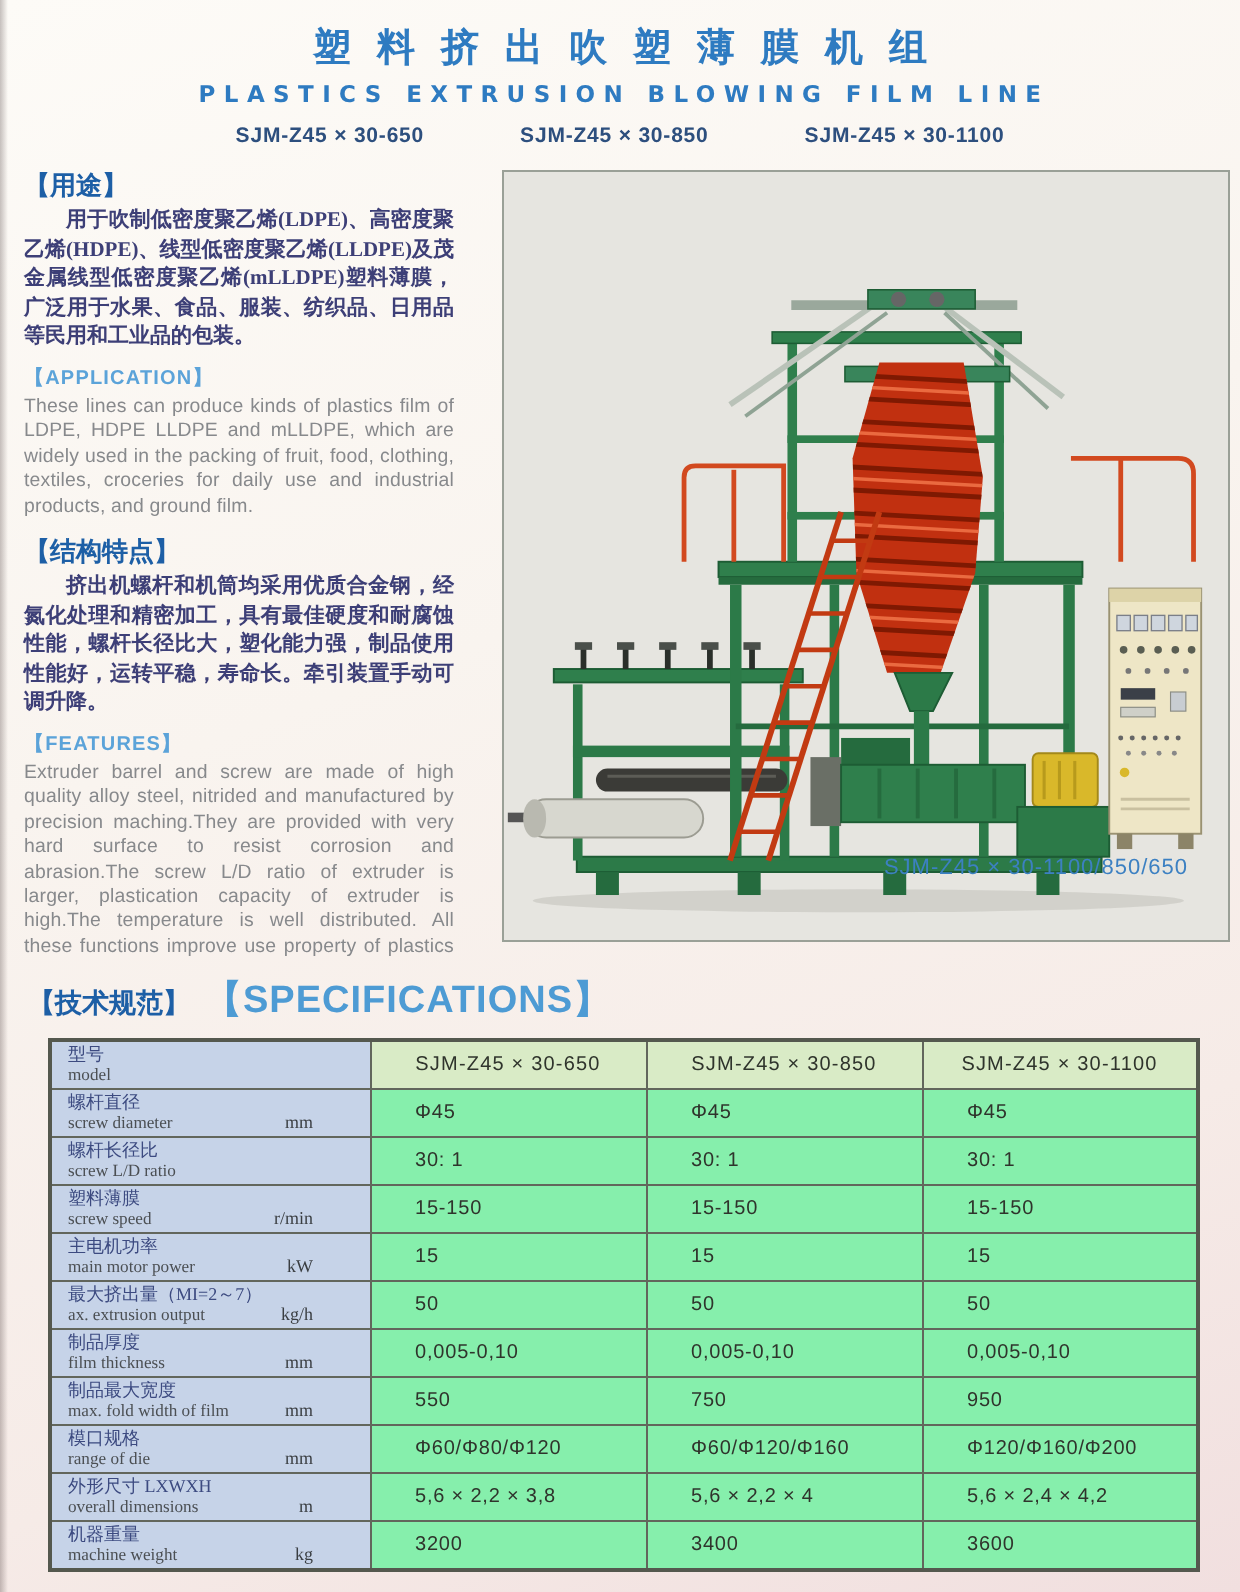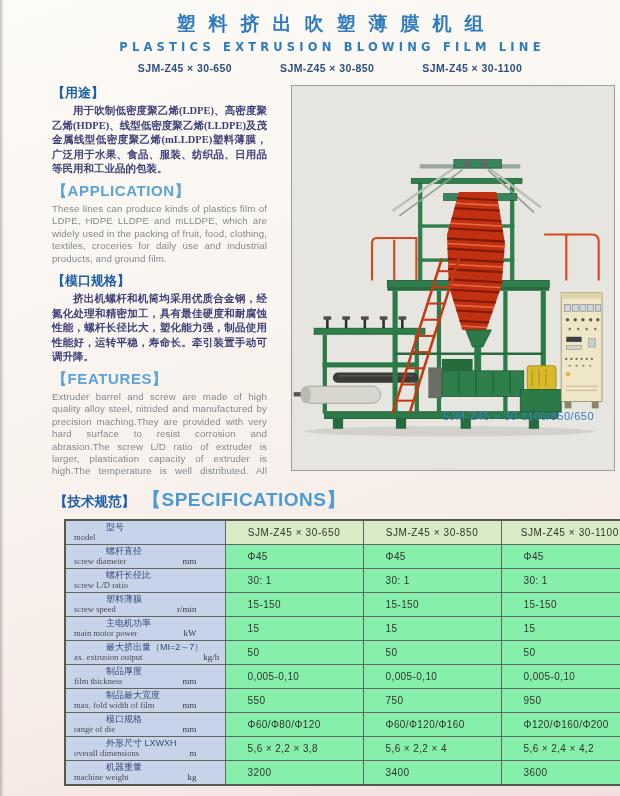--- a/index.html
+++ b/index.html
@@ -1,59 +1,58 @@
 <!DOCTYPE html>
 <html><head>
 <meta charset="utf-8">
 <style>
   * { margin:0; padding:0; box-sizing:border-box; }
   html,body { background:#888; }
   .page{
     position:relative; width:620px; height:796px; margin:0 auto; overflow:hidden;
     background:linear-gradient(160deg,#fdfbf7 0%,#f9f4ef 40%,#f6ebe7 75%,#f1dfdf 100%);
     font-family:"Liberation Sans",sans-serif;
-    padding-left:40px;
   }
   .scan-edge{position:absolute;left:0;top:0;bottom:0;width:4px;
     background:linear-gradient(90deg,rgba(70,55,55,.30),rgba(70,55,55,0));}
   
   .hdr{padding-top:11px;text-align:center;}
   .title-cn{font-family:"DejaVu Sans",sans-serif;font-weight:900;font-size:19px;
     letter-spacing:13px;text-indent:13px;color:#2e7bc1;}
   .title-en{font-family:"DejaVu Sans",sans-serif;font-weight:bold;font-size:11.5px;
     letter-spacing:4.2px;text-indent:4px;color:#2e7bc1;margin-top:3px;}
   .models{display:flex;justify-content:center;gap:48px;margin-top:8px;
     font-size:10.5px;font-weight:bold;color:#2d4f7e;letter-spacing:.4px;}
   
   .main{display:flex;height:404px;padding:9px 5px 0 12px;overflow:hidden;gap:15px;}
   .leftcol{width:224px;flex:0 0 auto;padding-right:9px;}
   .sec-h-cn{font-family:"Liberation Serif",serif;font-weight:bold;font-size:13px;
     color:#1d5fa6;margin:1px 0 2px;}
-  .sec-h-en{font-weight:bold;font-size:15px;color:#5ba3d9;letter-spacing:.6px;margin:5px 0 2px;}
+  .sec-h-en{font-weight:bold;font-size:10px;color:#5ba3d9;letter-spacing:.6px;margin:5px 0 2px;}
   .body-cn{font-family:"Liberation Serif",serif;font-weight:bold;font-size:10.5px;
     line-height:14.6px;color:#3d3f77;text-align:justify;text-indent:2em;}
   .body-en{font-size:9.7px;line-height:12.4px;color:#87898c;text-align:justify;letter-spacing:.1px;}
   
   .photo{position:relative;flex:1;height:386px;margin-top:2px;
     background:#e6e5e0;border:1px solid #9aa097;}
   .photo svg{width:100%;height:100%;display:block;}
-  .caption{position:absolute;right:20px;bottom:48px;font-size:11px;
+  .caption{position:absolute;right:20px;bottom:30px;font-size:11px;
     color:#3c80c2;letter-spacing:.5px;}
   
   .specs-h{display:flex;gap:7px;align-items:baseline;padding:9px 0 4px 14px;}
   .specs-h-cn{font-family:"Liberation Serif",serif;font-weight:bold;font-size:13.5px;color:#1d5fa6;}
   .specs-h-en{font-weight:bold;font-size:19px;color:#4d9bd4;letter-spacing:.5px;}
   table.spec{border-collapse:collapse;table-layout:fixed;width:574px;
     margin:2px 0 0 24px;border:2px solid #54584e;background:#d9ebc6;}
   table.spec td{border:1px solid #62665c;overflow:hidden;}
   tr.hd{height:24px;} tr.r{height:20px;}
   .lblcell{background:#c6d3e8;padding:1px 4px 2px 8px;vertical-align:middle;}
   .lbl-flex{display:flex;justify-content:space-between;align-items:flex-end;}
-  .lbl-cn{font-family:Liberation Sans, sans-serif;display:block;font-size:9px;
-    line-height:10.5px;color:#3c4a80;white-space:nowrap;margin-left:32px;}
+  .lbl-cn{font-family:Liberation Serif, serif;display:block;font-size:9px;
+    line-height:10.5px;color:#3c4a80;white-space:nowrap;}
   .lbl-en{font-family:"Liberation Serif",serif;display:block;font-size:8.6px;
     line-height:9.5px;color:#4b4f53;white-space:nowrap;}
   .unit{font-family:"Liberation Serif",serif;font-size:9px;line-height:10px;
     color:#3a3e42;padding-right:24px;flex:0 0 auto;}
   .valcell{background:#86efac;font-size:10px;color:#2f342c;
     padding-left:22px;letter-spacing:.4px;vertical-align:middle;}
   .hdcell{background:#d9ebc6;text-align:center;font-size:10px;color:#2f342c;
     letter-spacing:.6px;vertical-align:middle;}
 </style>
 </head>
@@ -71,21 +70,21 @@
       <span>SJM-Z45 × 30-1100</span>
     </div>
   </div>
 
   <div class="main">
     <div class="leftcol">
       <div class="sec-h-cn">【用途】</div>
       <p class="body-cn">用于吹制低密度聚乙烯(LDPE)、高密度聚乙烯(HDPE)、线型低密度聚乙烯(LLDPE)及茂金属线型低密度聚乙烯(mLLDPE)塑料薄膜，广泛用于水果、食品、服装、纺织品、日用品等民用和工业品的包装。</p>
       <div class="sec-h-en">【APPLICATION】</div>
       <p class="body-en">These lines can produce kinds of plastics film of LDPE, HDPE LLDPE and mLLDPE, which are widely used in the packing of fruit, food, clothing, textiles, croceries for daily use and industrial products, and ground film.</p>
-      <div class="sec-h-cn" style="margin-top:7px;">【模口规格】</div>
+      <div class="sec-h-cn" style="margin-top:7px;">【结构特点】</div>
       <p class="body-cn">挤出机螺杆和机筒均采用优质合金钢，经氮化处理和精密加工，具有最佳硬度和耐腐蚀性能，螺杆长径比大，塑化能力强，制品使用性能好，运转平稳，寿命长。牵引装置手动可调升降。</p>
       <div class="sec-h-en">【FEATURES】</div>
       <p class="body-en">Extruder barrel and screw are made of high quality alloy steel, nitrided and manufactured by precision maching.They are provided with very hard surface to resist corrosion and abrasion.The screw L/D ratio of extruder is larger, plastication capacity of extruder is high.The temperature is well distributed. All these functions improve use property of plastics film.Machines work stedily and serve for long time.take-off unit should be adjusted by hand.</p>
     </div>
 
     <div class="photo">
       <svg viewBox="0 0 378 382">
         <defs>
           <clipPath id="filmClip">
             <path d="M196,90 L240,90 L250,150 L246,200 L228,252 L200,252 L184,200 L182,140 Z"></path>

